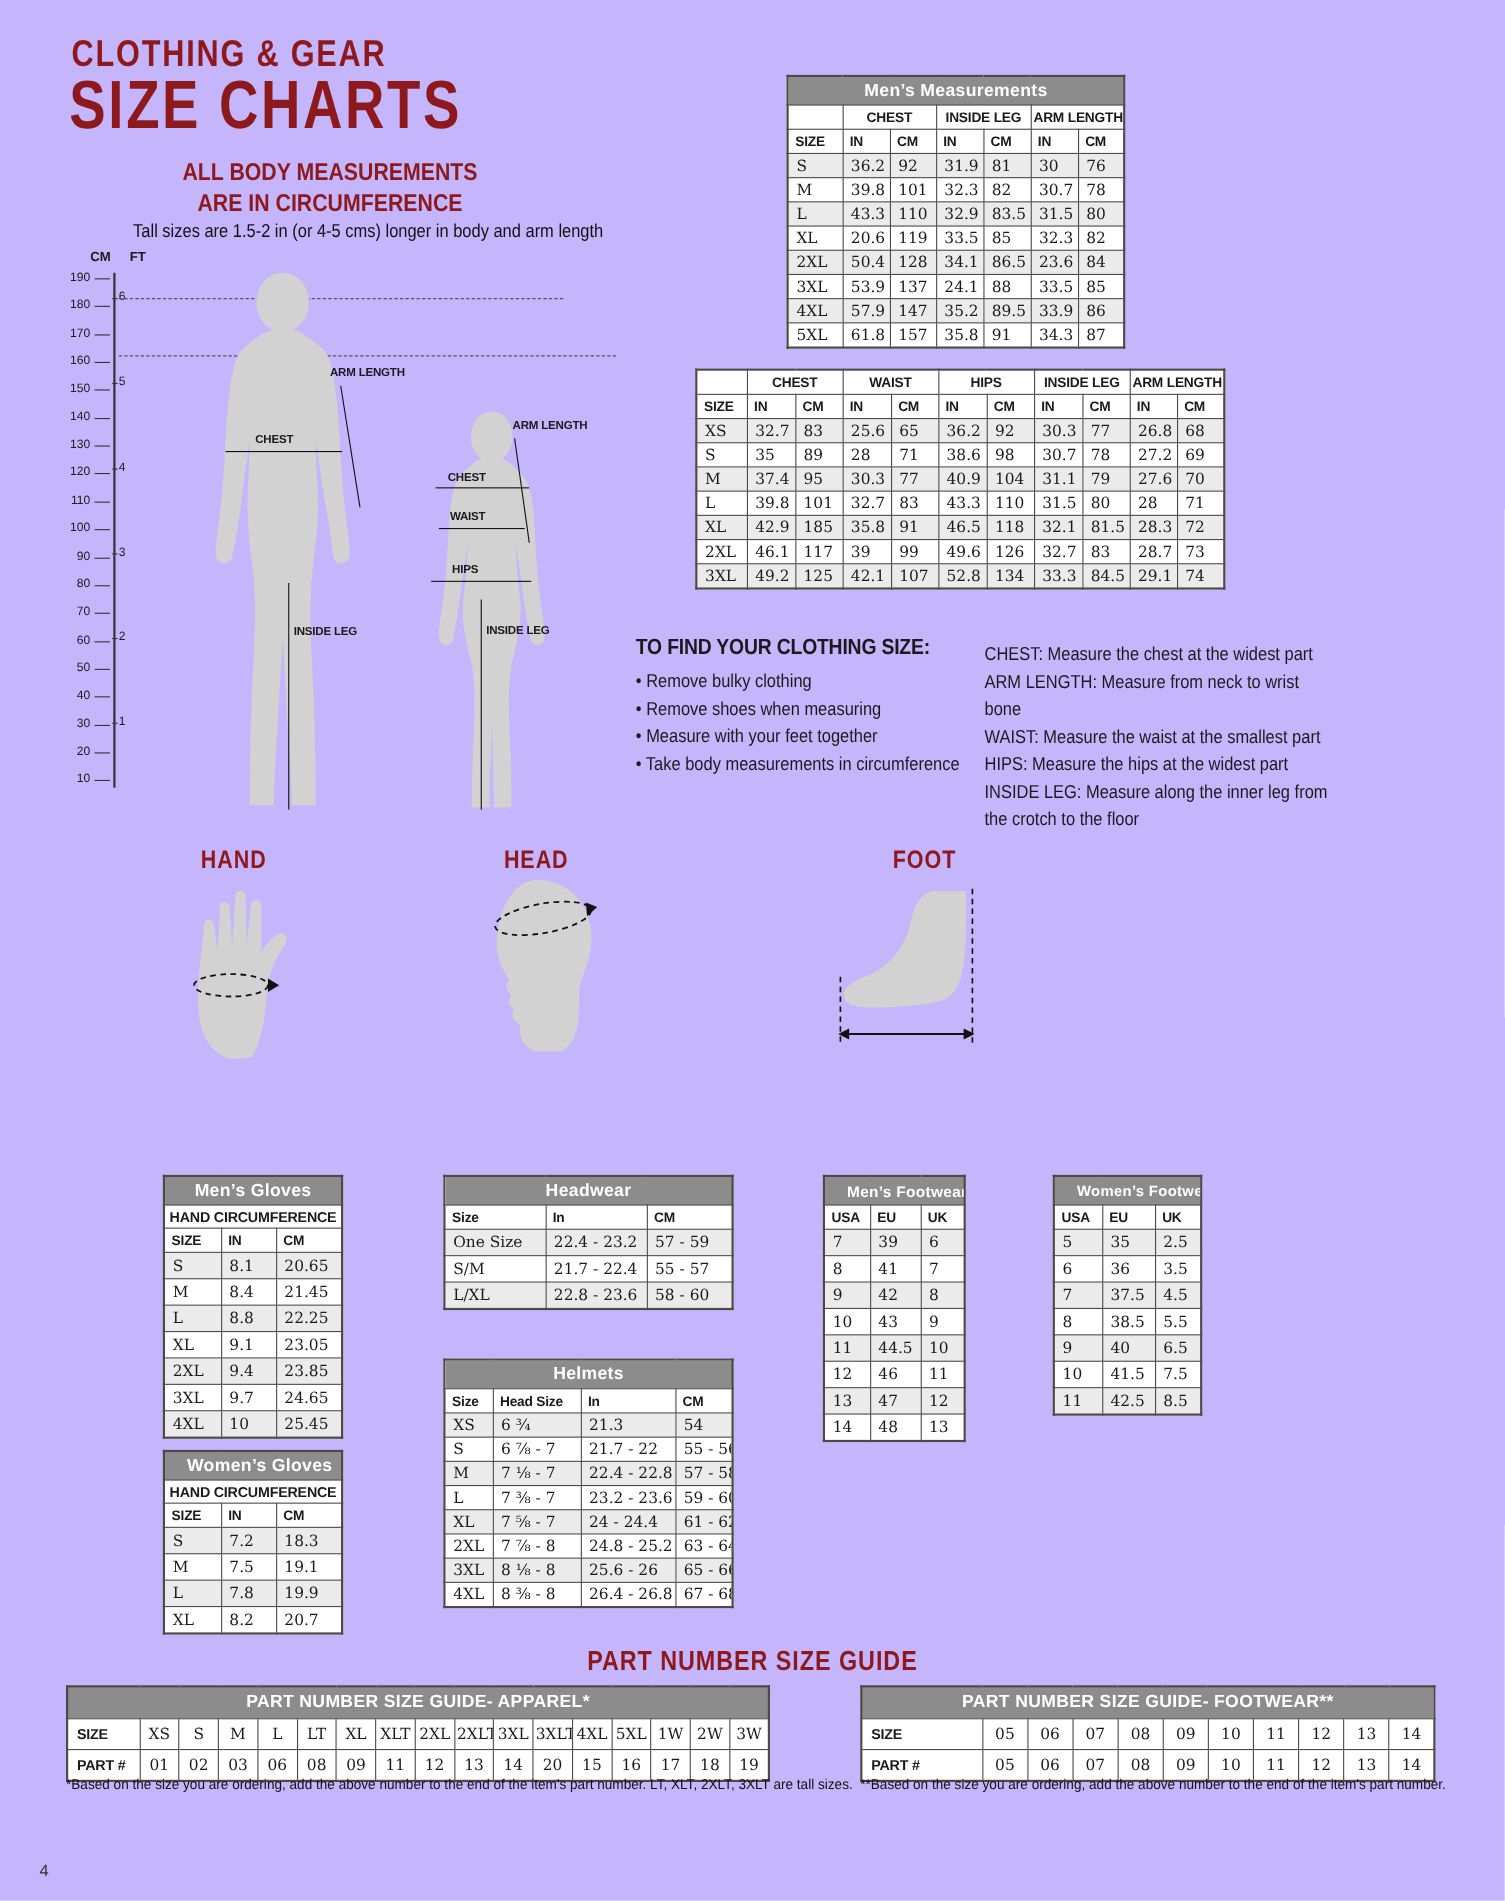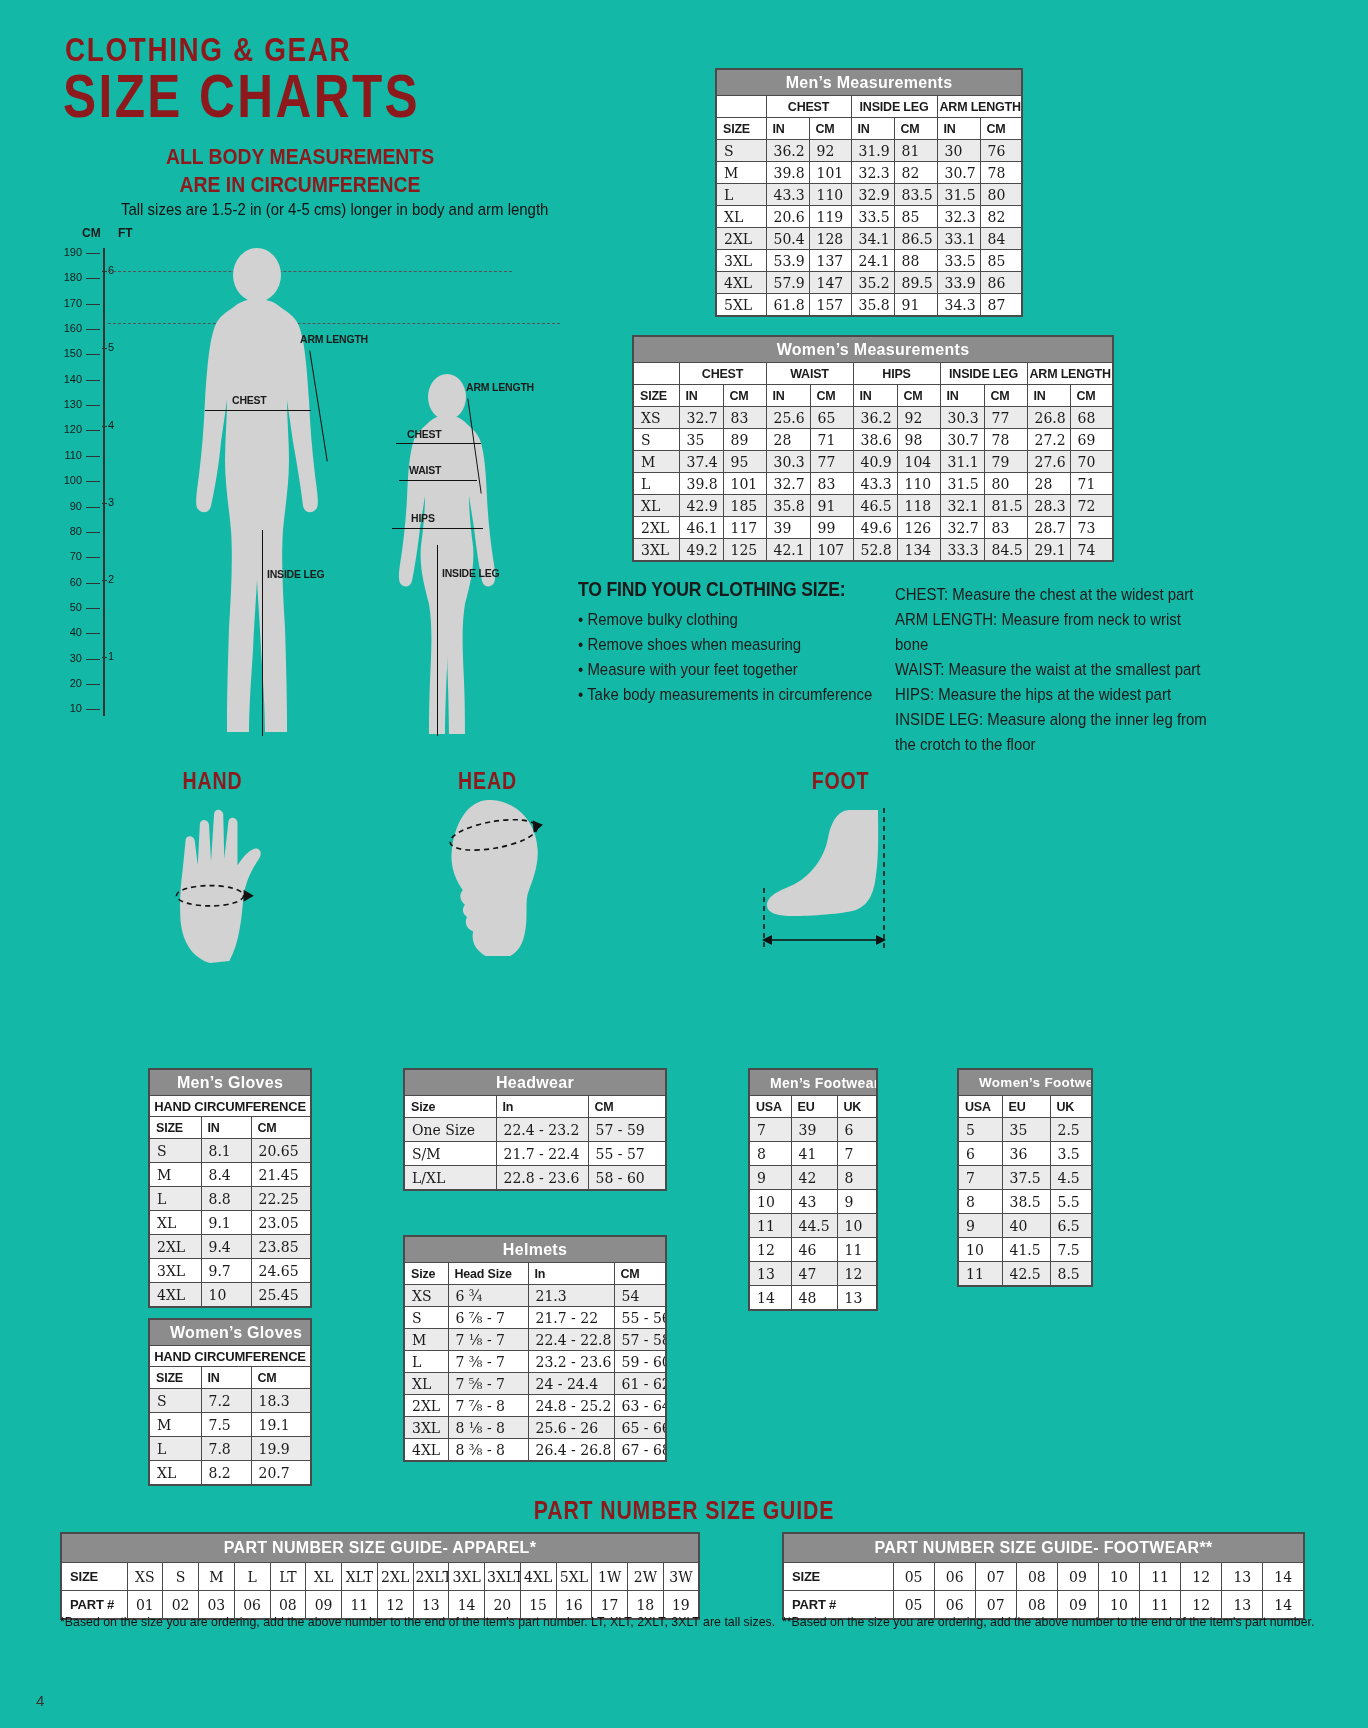--- a/index.html
+++ b/index.html
@@ -1,16 +1,16 @@
 <!DOCTYPE html>
 <html><head>
 <meta charset="utf-8">
 <style>
   html,body{margin:0;padding:0;background:#fff;}
-  #page{position:relative;width:1368px;height:1728px;background:#14b8a6;overflow:hidden;
+  #page{position:relative;width:1368px;height:1728px;background:#c4b5fd;overflow:hidden;
         font-family:"Liberation Sans",sans-serif;color:#1a1a1a;}
   .abs{position:absolute;}
 
   
   .title1{font:bold 34px "Liberation Sans",sans-serif;color:#8e191c;letter-spacing:2px;
           transform:scaleX(.82);transform-origin:left top;white-space:nowrap;}
   .title2{font:bold 62px "Liberation Sans",sans-serif;color:#8e191c;letter-spacing:3px;
           transform:scaleX(.80);transform-origin:left top;white-space:nowrap;}
   .subtitle{font:bold 22px "Liberation Sans",sans-serif;color:#8e191c;text-align:center;
             transform:scaleX(.88);transform-origin:center top;line-height:28px;white-space:nowrap;}
@@ -269,21 +269,21 @@
           <td>85</td>
           <td>32.3</td>
           <td>82</td>
         </tr>
         <tr>
           <td>2XL</td>
           <td>50.4</td>
           <td>128</td>
           <td>34.1</td>
           <td>86.5</td>
-          <td>33.1</td>
+          <td>23.6</td>
           <td>84</td>
         </tr>
         <tr>
           <td>3XL</td>
           <td>53.9</td>
           <td>137</td>
           <td>24.1</td>
           <td>88</td>
           <td>33.5</td>
           <td>85</td>
@@ -317,23 +317,20 @@
         <col style="width:44px">
         <col style="width:43px">
         <col style="width:44px">
         <col style="width:43px">
         <col style="width:44px">
         <col style="width:43px">
         <col style="width:43px">
         <col style="width:43px">
       </colgroup>
     <thead>
-      <tr>
-          <th class="bar" colspan="11">Women’s Measurements</th>
-        </tr>
       <tr>
         <th class="grp"></th>
         <th class="grp" colspan="2">CHEST</th>
         <th class="grp" colspan="2">WAIST</th>
         <th class="grp" colspan="2">HIPS</th>
         <th class="grp" colspan="2">INSIDE LEG</th>
         <th class="grp" colspan="2">ARM LENGTH</th>
       </tr>
       <tr>
         <th class="colh">SIZE</th>

